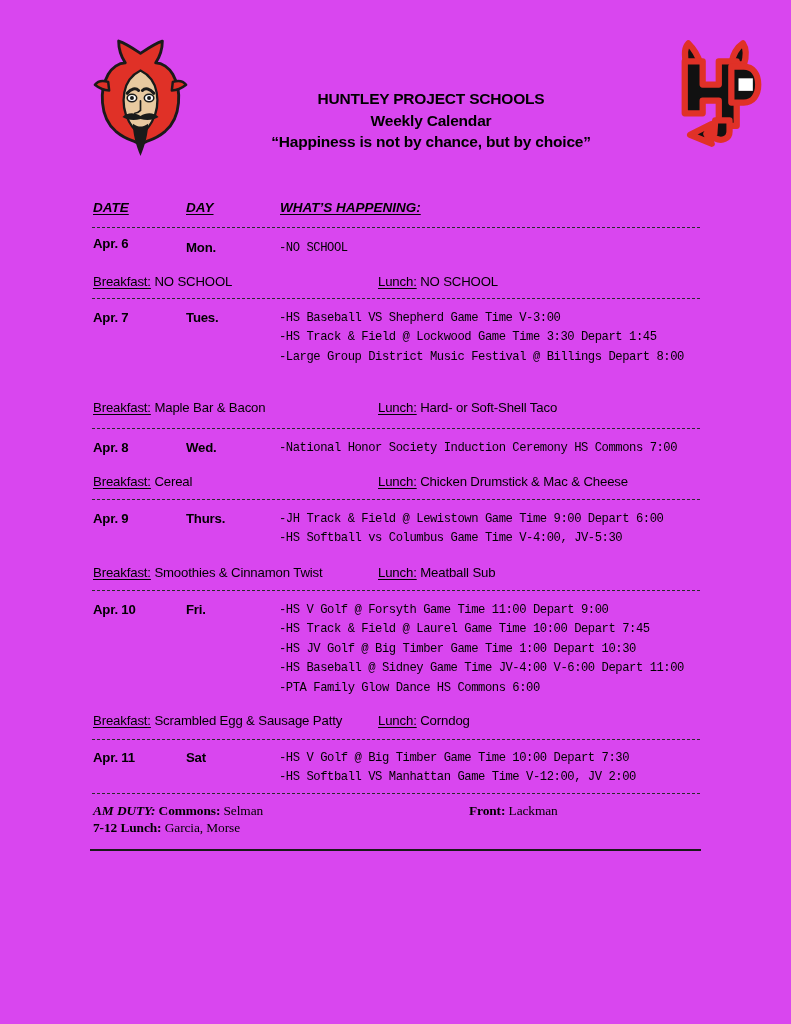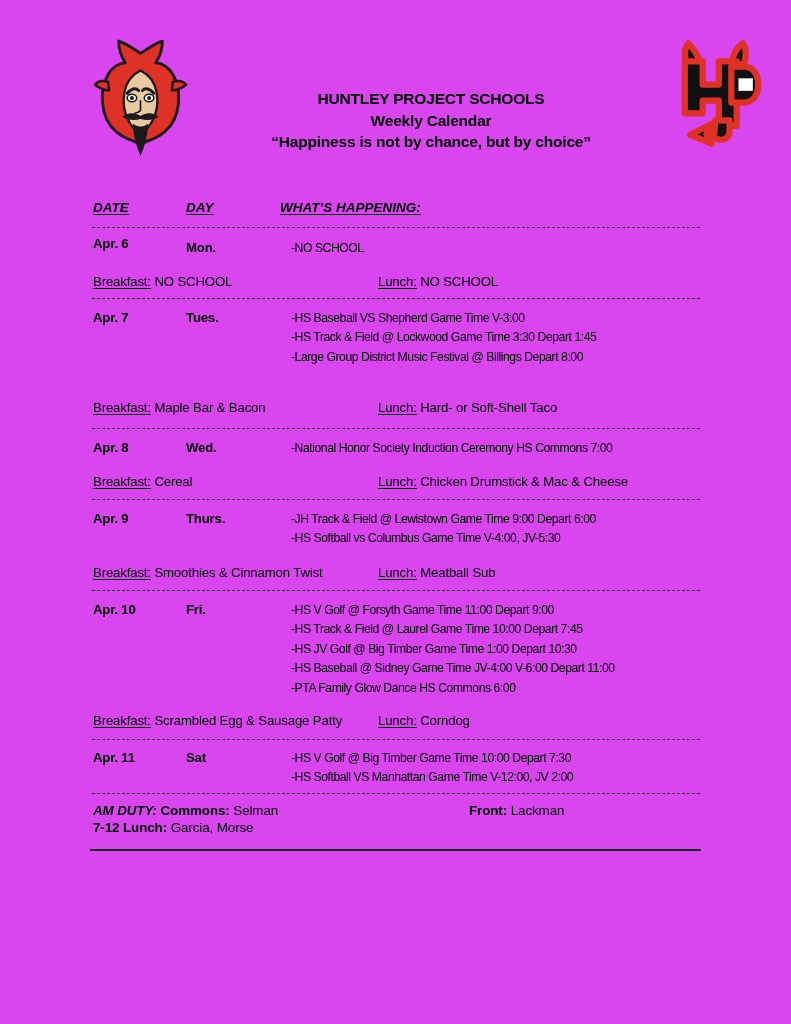--- a/index.html
+++ b/index.html
@@ -116,26 +116,25 @@
     font-size: 13.2px;
     letter-spacing: -0.2px;
     white-space: nowrap;
   }
   .events {
     position: absolute;
     left: 279px;
     width: 430px;
   }
   .event-line {
-    font-family: Liberation Sans, sans-serif;
+    font-family: Liberation Mono, monospace;
     font-size: 12.2px;
     line-height: 19.4px;
     letter-spacing: -0.45px;
     white-space: nowrap;
-    margin-left: 12px;
   }
 
   .meal-row {
     position: absolute;
     left: 93px;
     width: 610px;
     font-family: "Liberation Sans", sans-serif;
     font-size: 13.2px;
     letter-spacing: -0.15px;
     white-space: nowrap;
@@ -153,21 +152,21 @@
   .meal-label {
     text-decoration: underline;
     text-underline-offset: 2px;
   }
 
   
   .duty {
     position: absolute;
     left: 93px;
     width: 610px;
-    font-family: Liberation Sans, sans-serif;
+    font-family: Liberation Serif, serif;
     font-size: 13.4px;
     letter-spacing: -0.1px;
     white-space: nowrap;
   }
   .duty-title {
     font-weight: bold;
     font-style: italic;
   }
   .duty-label {
     font-weight: bold;

